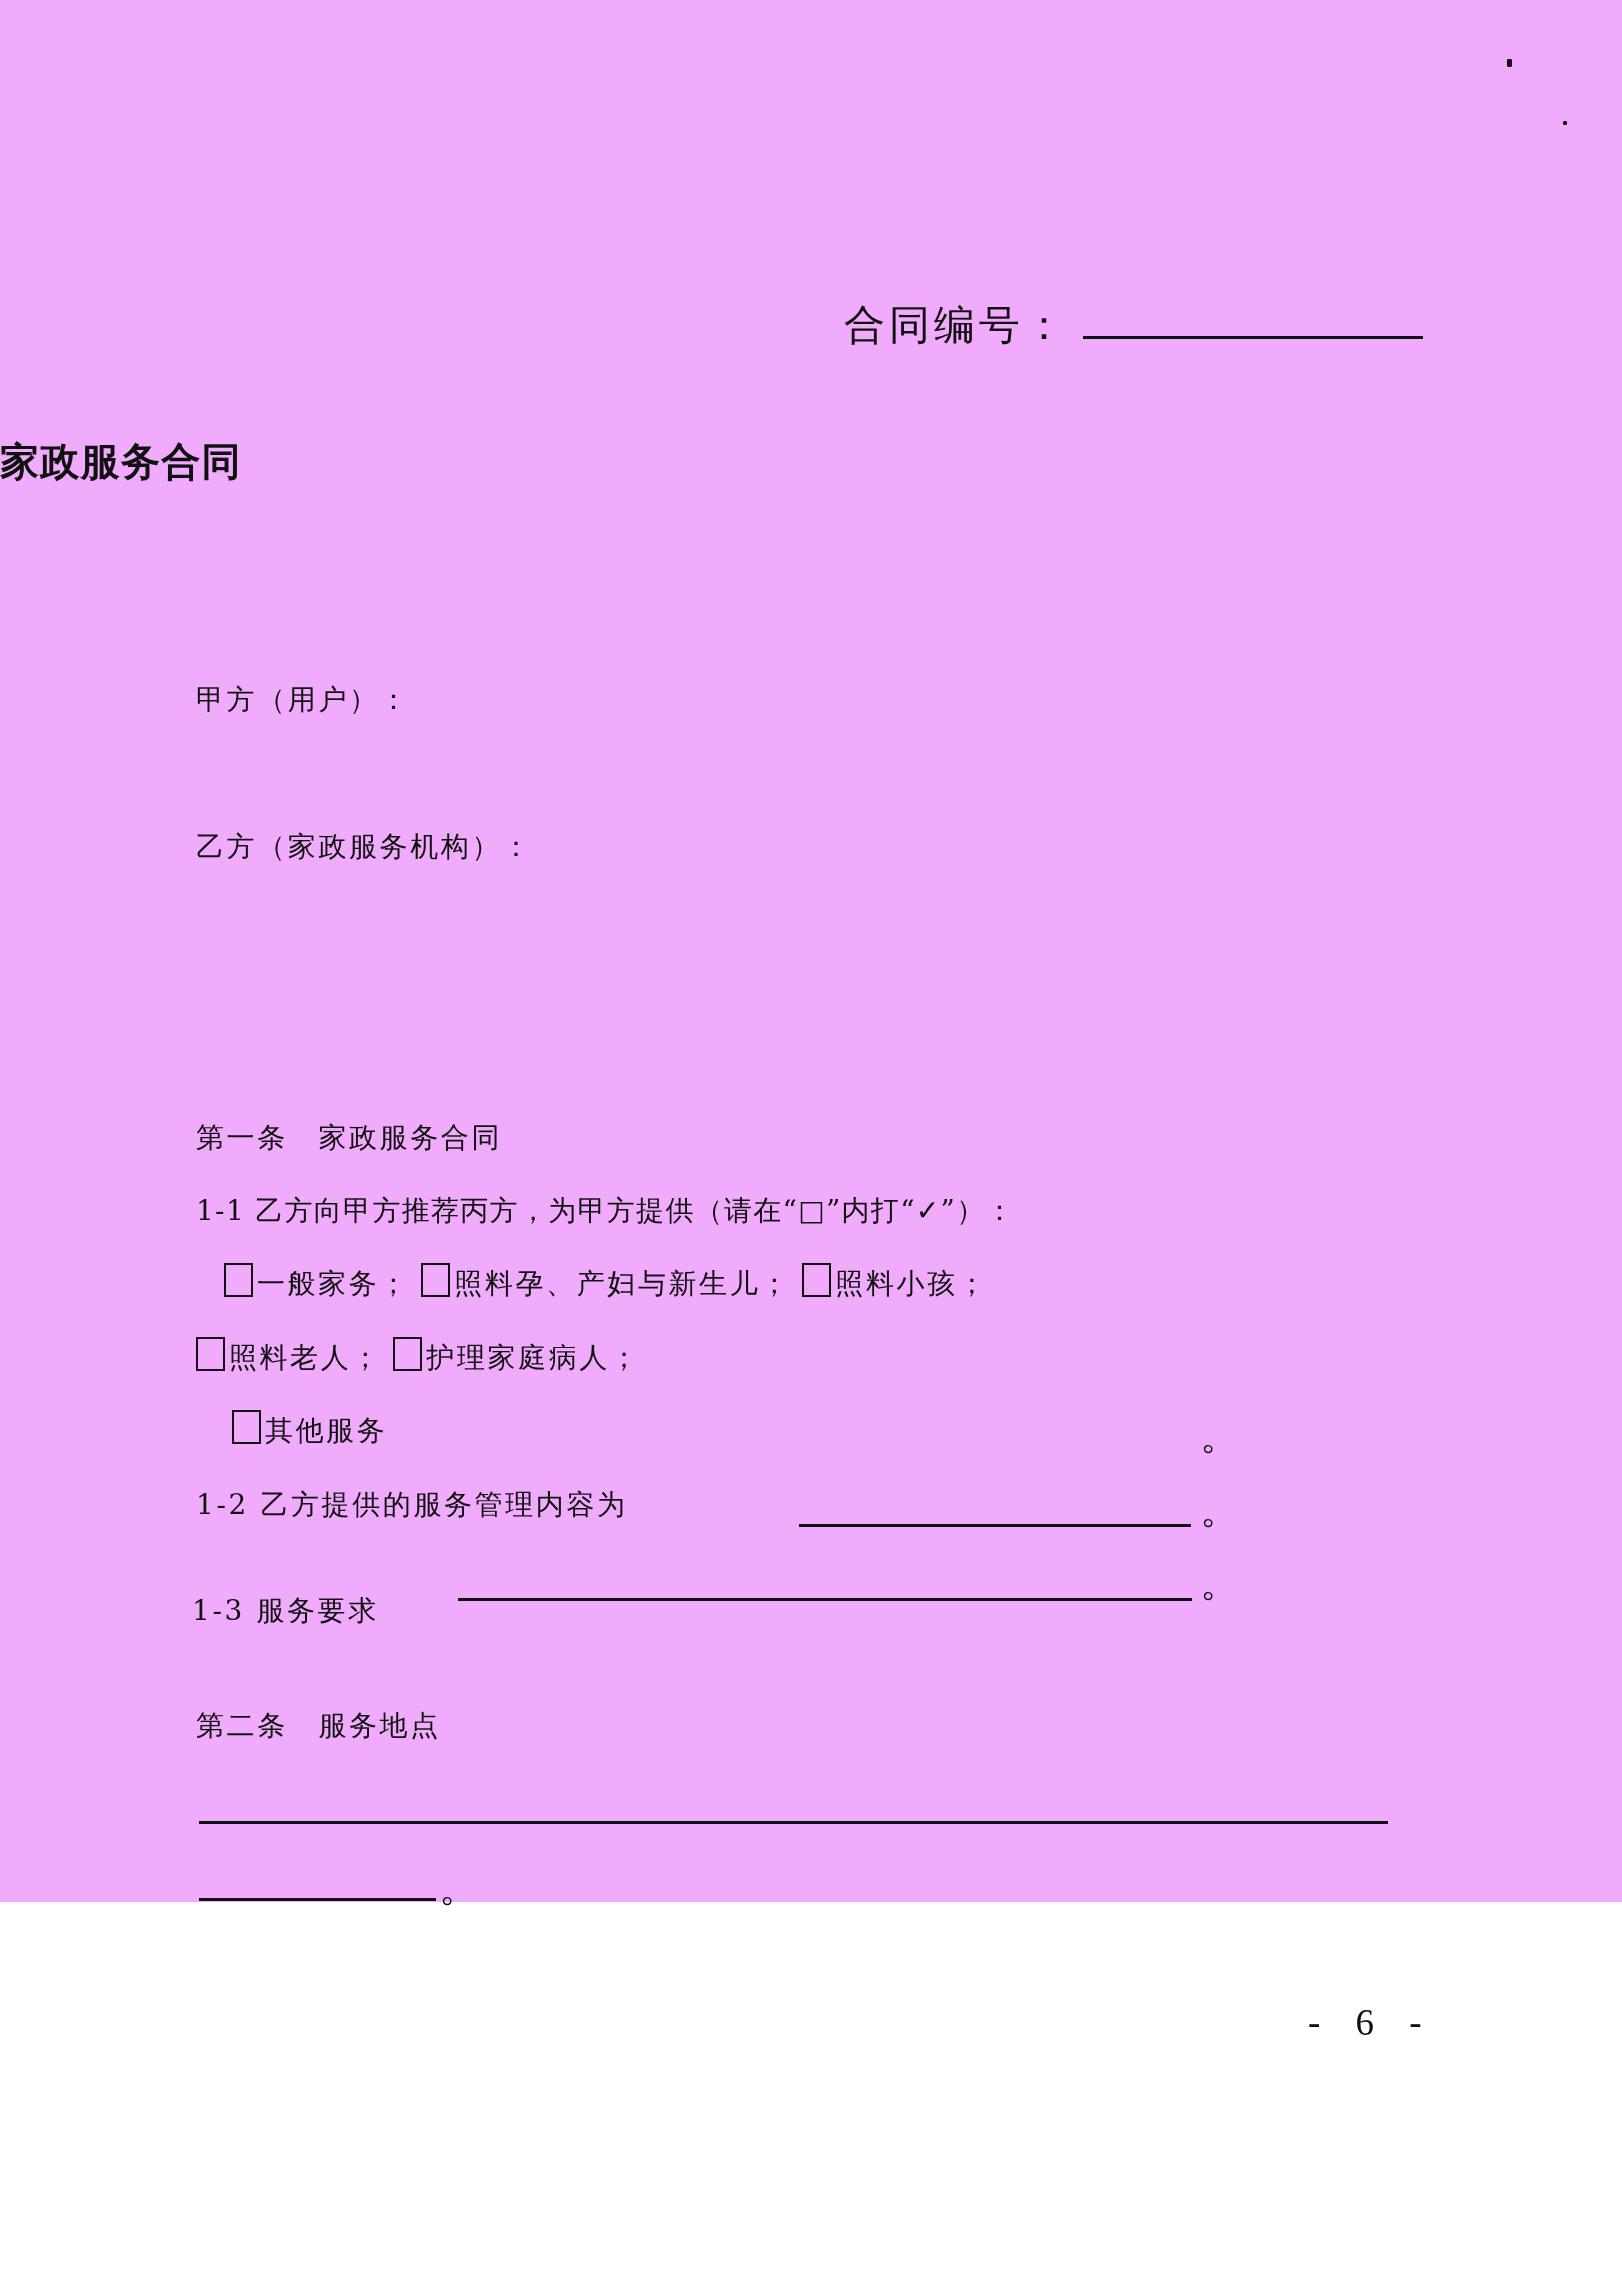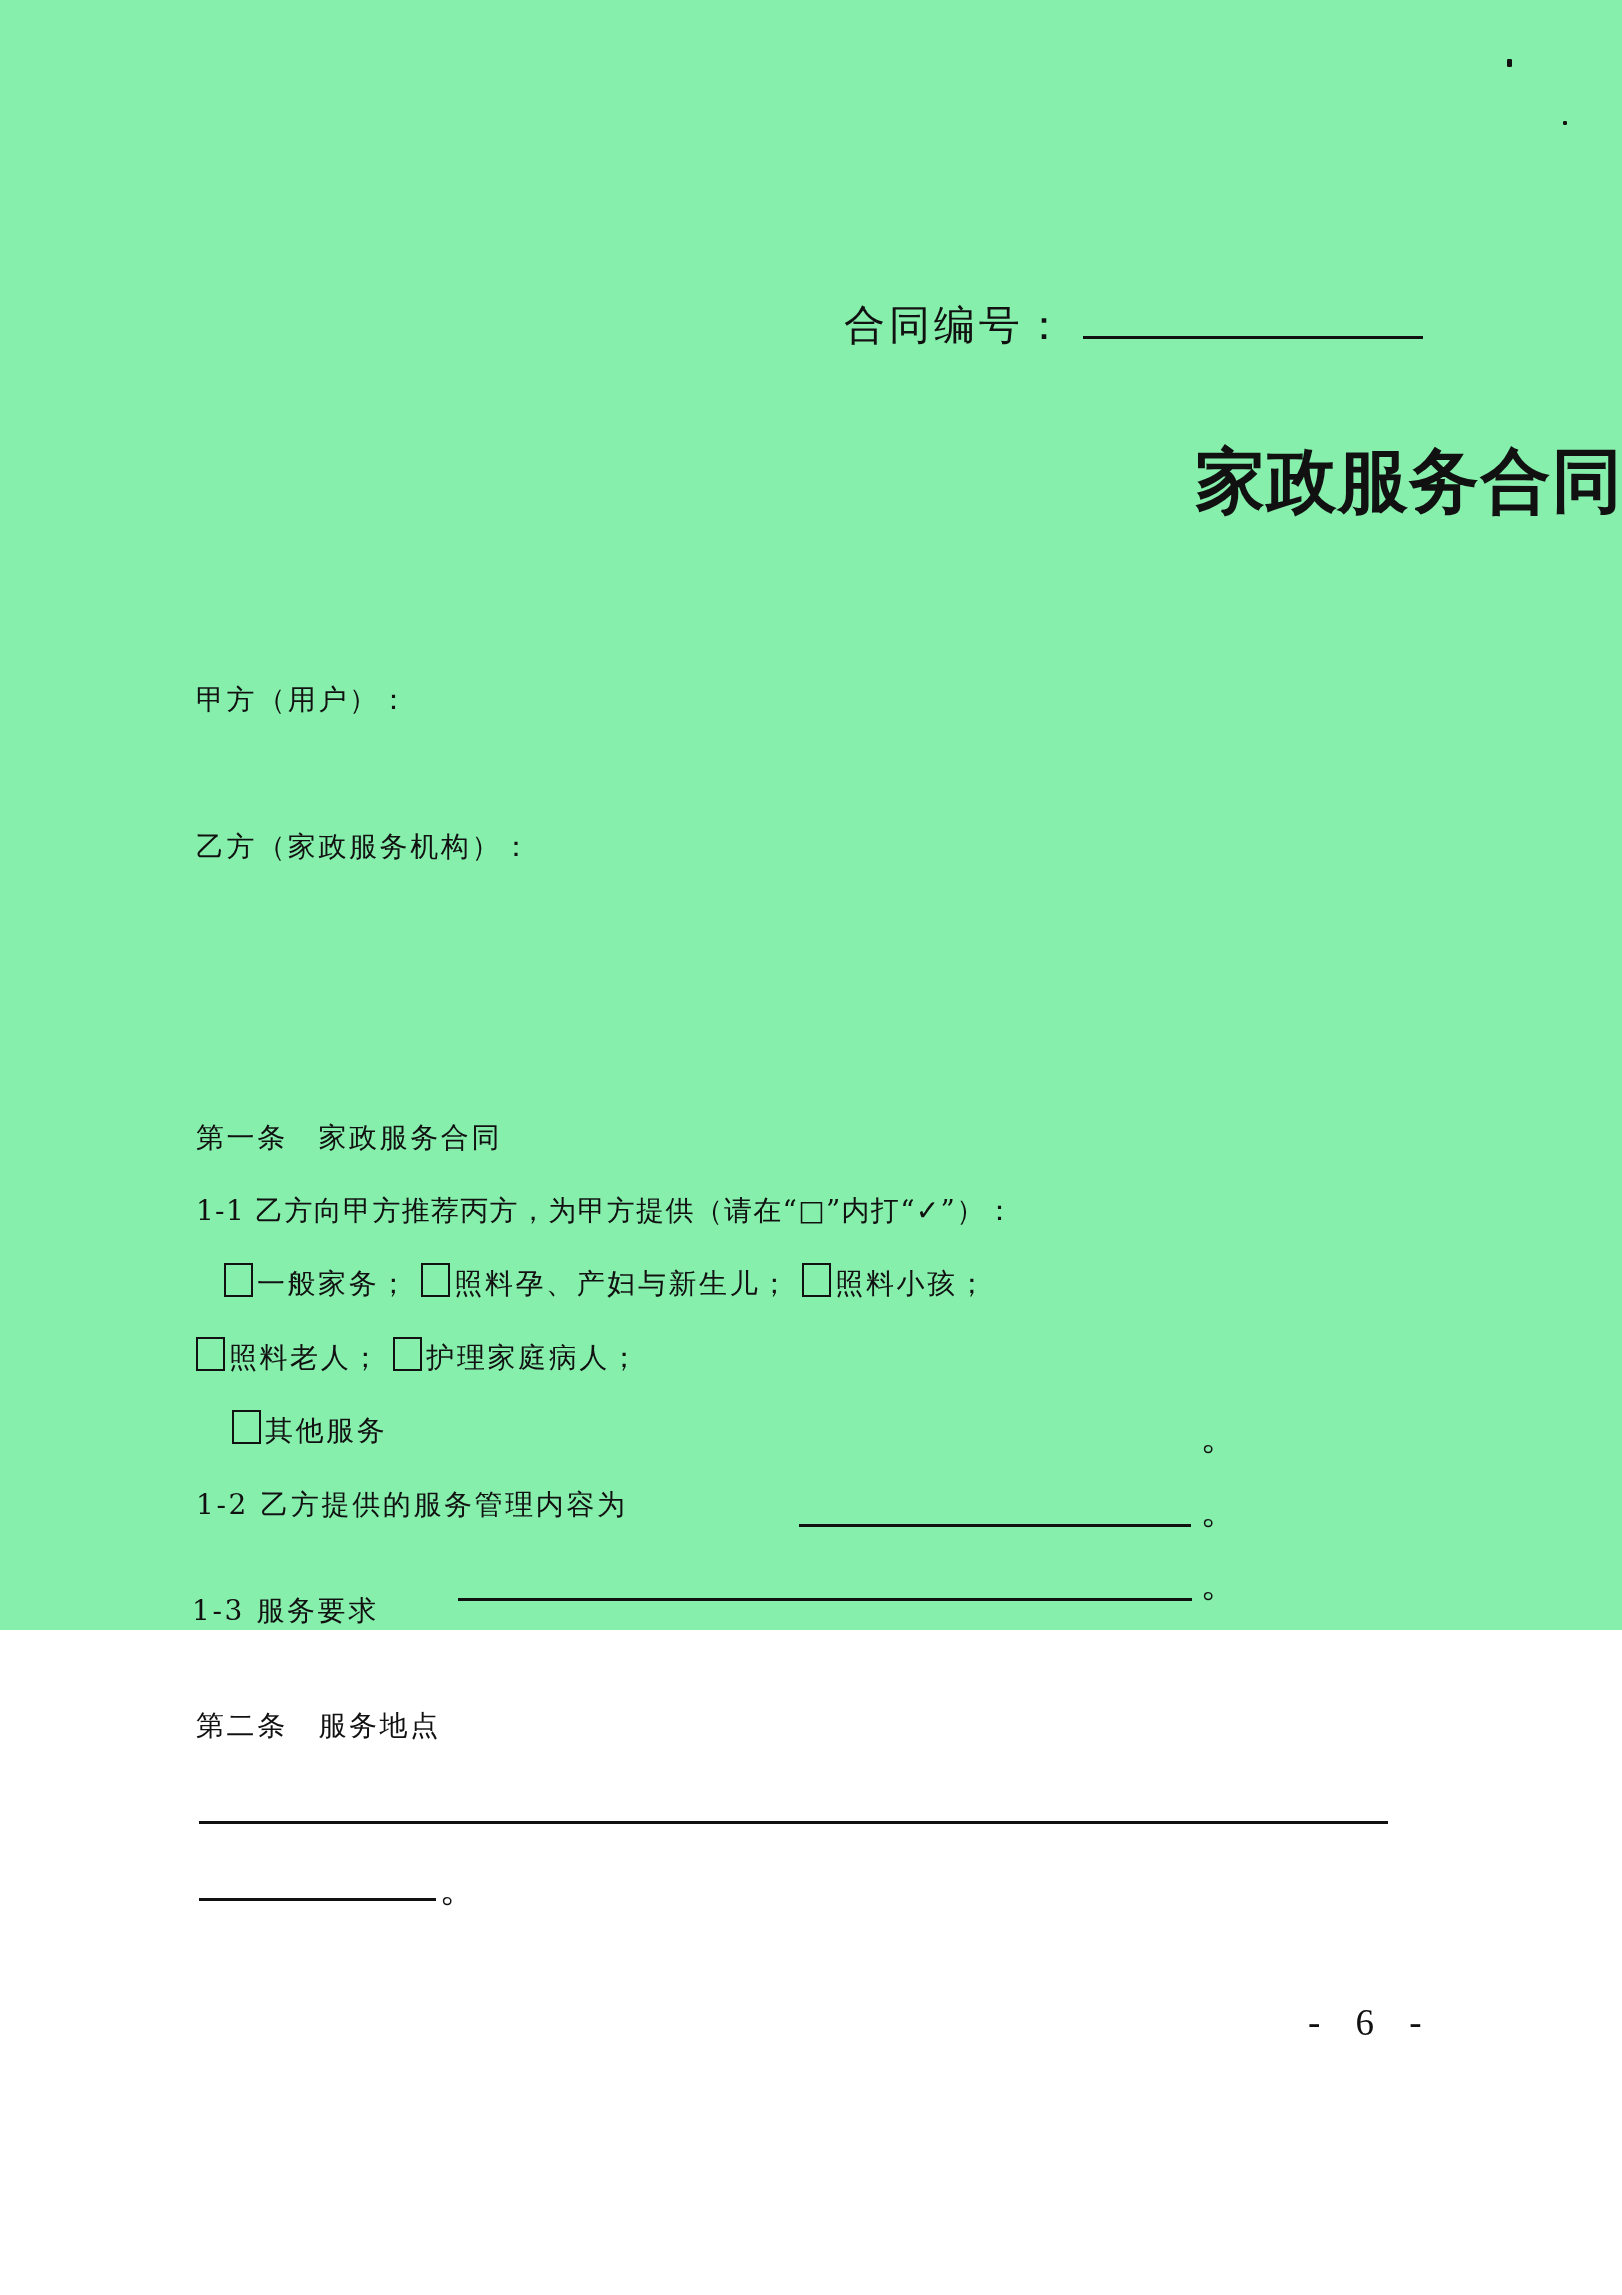--- a/index.html
+++ b/index.html
@@ -1,24 +1,24 @@
 <!DOCTYPE html>
 <html style="font-size:10.5px"><head>
 <meta charset="utf-8">
 <style>
   html, body { margin:0; padding:0; background:#ffffff; }
   body { width:1623px; height:2295px; position:relative; overflow:hidden;
          font-family:"DejaVu Serif","Liberation Serif", serif; color:#111; }
-  .page { position:absolute; left:0; top:0; width:1623px; height:1630px; background:#86efac; }
+  .page { position:absolute; left:0; top:0; width:1623px; height:1902px; background:#f0abfc; }
   .speck { position:absolute; background:#111; border-radius:1.3px; }
   .line { position:absolute; font-size:28px; line-height:52px; white-space:nowrap; letter-spacing:2.6px; }
   .blank { display:inline-block; border-bottom:3.3px solid #111; height:39px; vertical-align:baseline; }
   .contract-no { position:absolute; left:844px; top:298px; font-size:41px; font-family:"DejaVu Sans","Liberation Sans",sans-serif; letter-spacing:3.9px; }
   .contract-no .blank { width:340px; margin-left:14.4px; height:33px; }
-  .title { position:absolute; left:0; width:1623px; top:435px; text-align:right; font-size:70px; font-weight:bold;
+  .title { position:absolute; left:0; width:1623px; top:435px; text-align:left; font-size:39px; font-weight:bold;
            font-family:Liberation Mono, monospace; letter-spacing:1.3px; }
   .box { display:inline-block; width:29px; height:34px; border:2.6px solid #111; box-sizing:border-box; vertical-align:-3.9px; margin-right:3.9px; }
   .hr-line { position:absolute; height:3.3px; background:#111; }
   .period { position:absolute; font-size:39px; }
   .page-num { position:absolute; left:1308px; top:2001px; font-size:37px; letter-spacing:13px; font-family:"Liberation Serif", serif; }
 </style>
 </head>
 <body>
 
 <div class="page">

